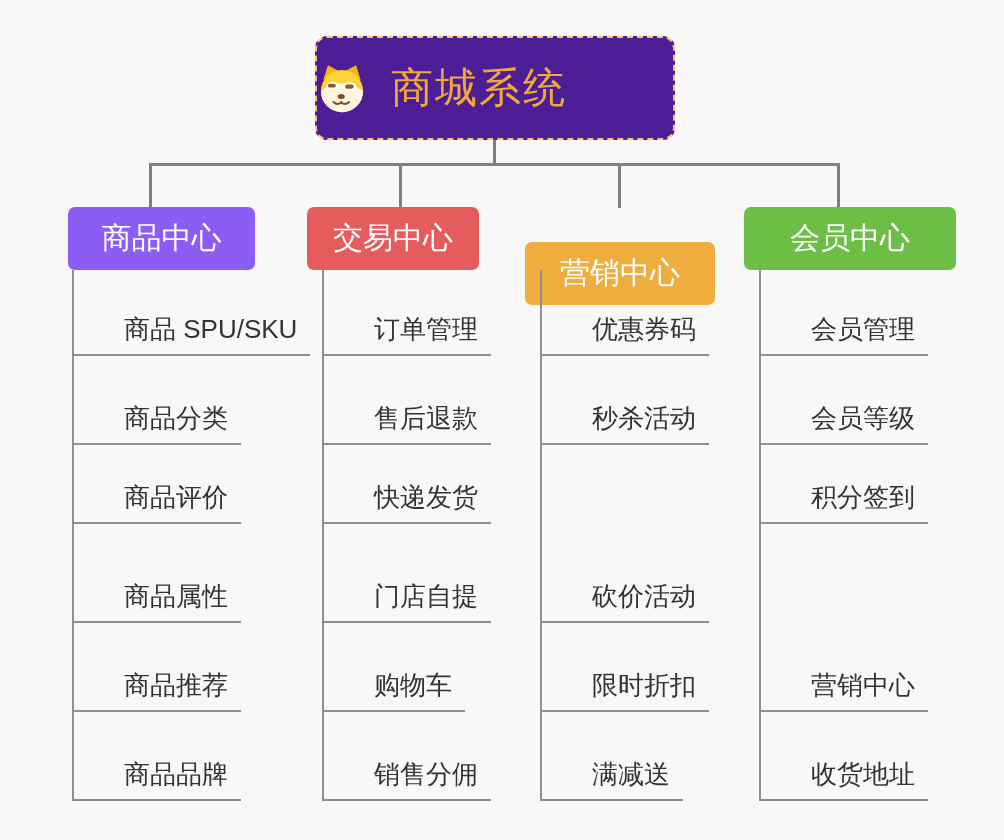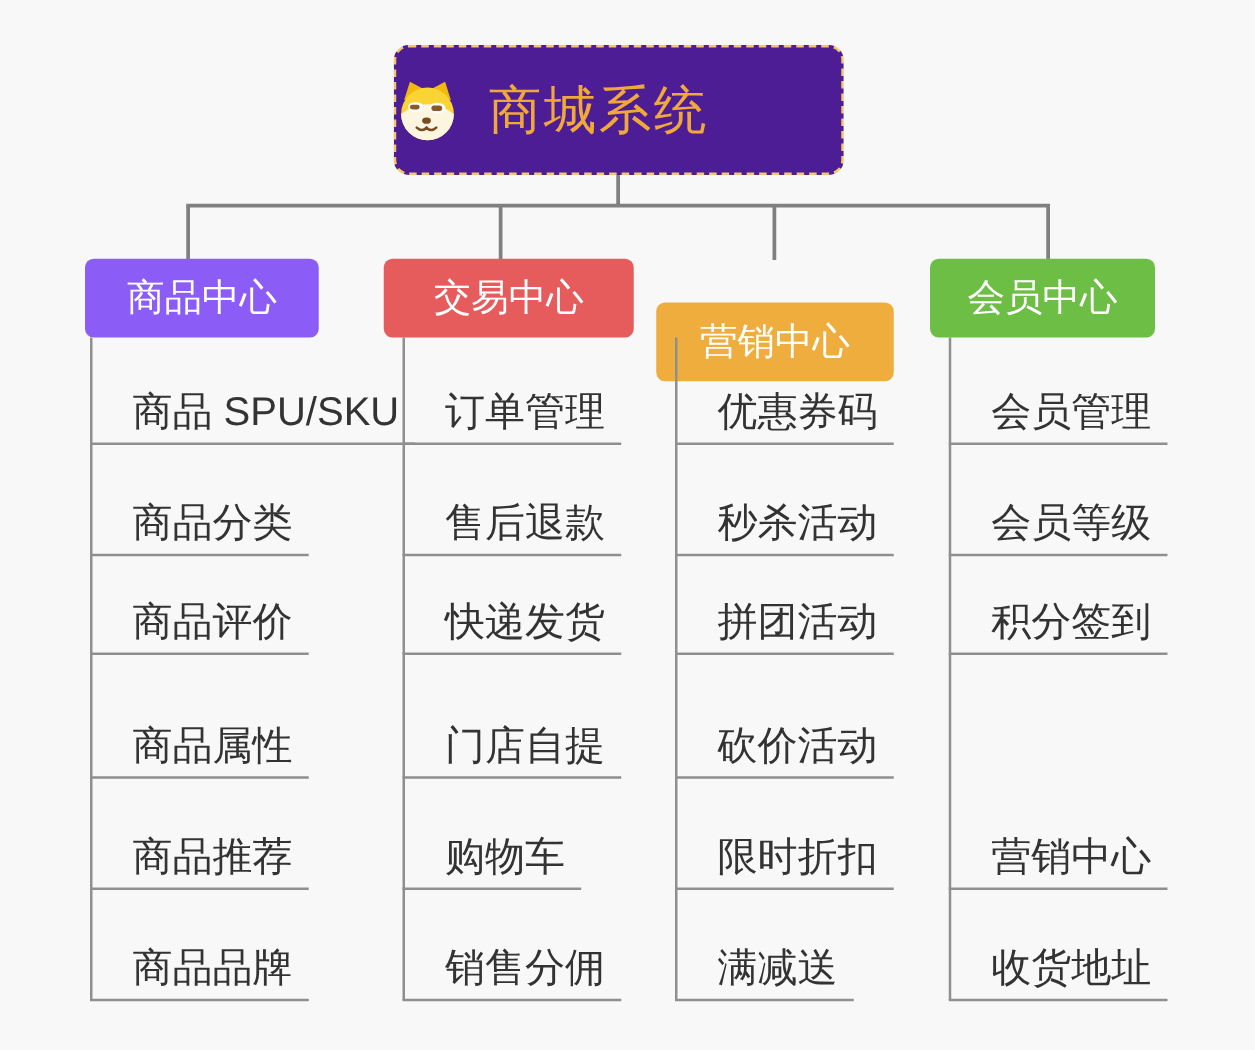--- a/index.html
+++ b/index.html
@@ -22,34 +22,34 @@
   .conn-stub-1{left:149px;top:165px;width:3px;height:43px;}
   .conn-stub-2{left:399px;top:165px;width:3px;height:43px;}
   .conn-stub-3{left:618px;top:165px;width:3px;height:43px;}
   .conn-stub-4{left:837px;top:165px;width:3px;height:43px;}
 
   
   .branch{position:absolute;top:207px;height:63px;border-radius:7px;color:#ffffff;
           font-size:30px;display:flex;align-items:center;justify-content:center;
           cursor:pointer;}
   .branch-1{left:68px;width:187px;background:#8b5cf6;}
-  .branch-2{left:307px;width:200px;background:#e65c5c;}
+  .branch-2{left:307px;width:172px;background:#e65c5c;}
   .branch-3{left:525px;width:190px;background:#efad3e;margin-top:35px;}
-  .branch-4{left:744px;width:180px;background:#6cbe45;}
+  .branch-4{left:744px;width:212px;background:#6cbe45;}
 
   
   .vline{position:absolute;top:270px;width:2px;height:530px;background:#8f8f8f;}
   .vline-1{left:72px;}
   .vline-2{left:322px;}
   .vline-3{left:540px;}
   .vline-4{left:759px;}
 
   
-  .child{position:absolute;font-size:32px;line-height:32px;color:#333333;
-         padding:0 13px 9px 34px;border-bottom:2px solid #8f8f8f;
+  .child{position:absolute;font-size:26px;line-height:32px;color:#333333;
+         padding:0 13px 9px 52px;border-bottom:2px solid #8f8f8f;
          white-space:nowrap;cursor:pointer;}
   .c1{left:72px;} .c2{left:322px;} .c3{left:540px;} .c4{left:759px;}
   .r1{top:313px;} .r2{top:402px;} .r3{top:481px;}
   .r4{top:580px;} .r5{top:669px;} .r6{top:758px;}
 </style>
 </head>
 <body>
 
 <div class="canvas">
 
@@ -97,21 +97,20 @@
 
   <div class="child c2 r1">订单管理</div>
   <div class="child c2 r2">售后退款</div>
   <div class="child c2 r3">快递发货</div>
   <div class="child c2 r4">门店自提</div>
   <div class="child c2 r5">购物车</div>
   <div class="child c2 r6">销售分佣</div>
 
   <div class="child c3 r1">优惠券码</div>
   <div class="child c3 r2">秒杀活动</div>
-  <div class="child c3 r3">拼团活动</div>
   <div class="child c3 r4">砍价活动</div>
   <div class="child c3 r6">满减送</div>
   <div class="child c3 r5">限时折扣</div>
 
   <div class="child c4 r1">会员管理</div>
   <div class="child c4 r2">会员等级</div>
   <div class="child c4 r3">积分签到</div>
   <div class="child c4 r5">营销中心</div>
   <div class="child c4 r6">收货地址</div>
 

